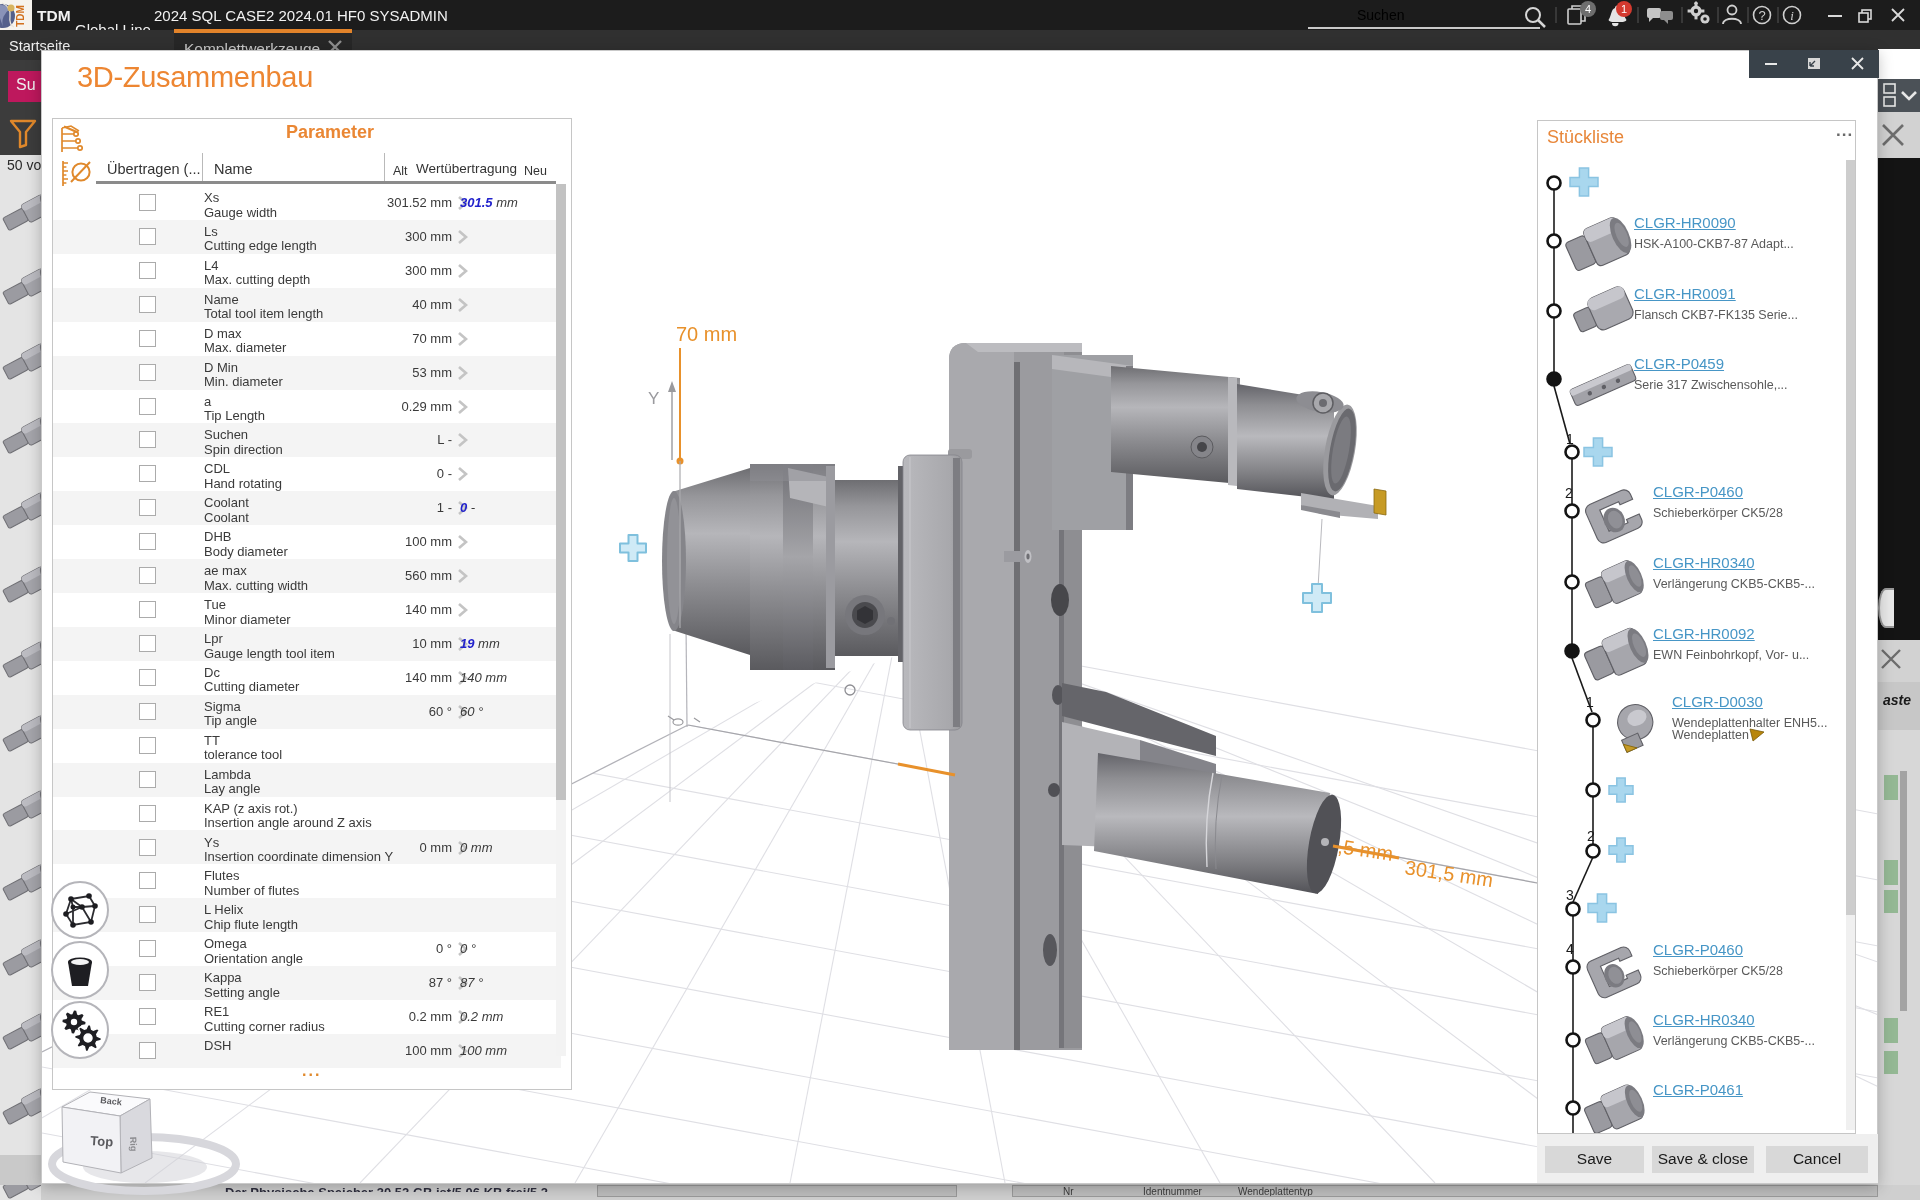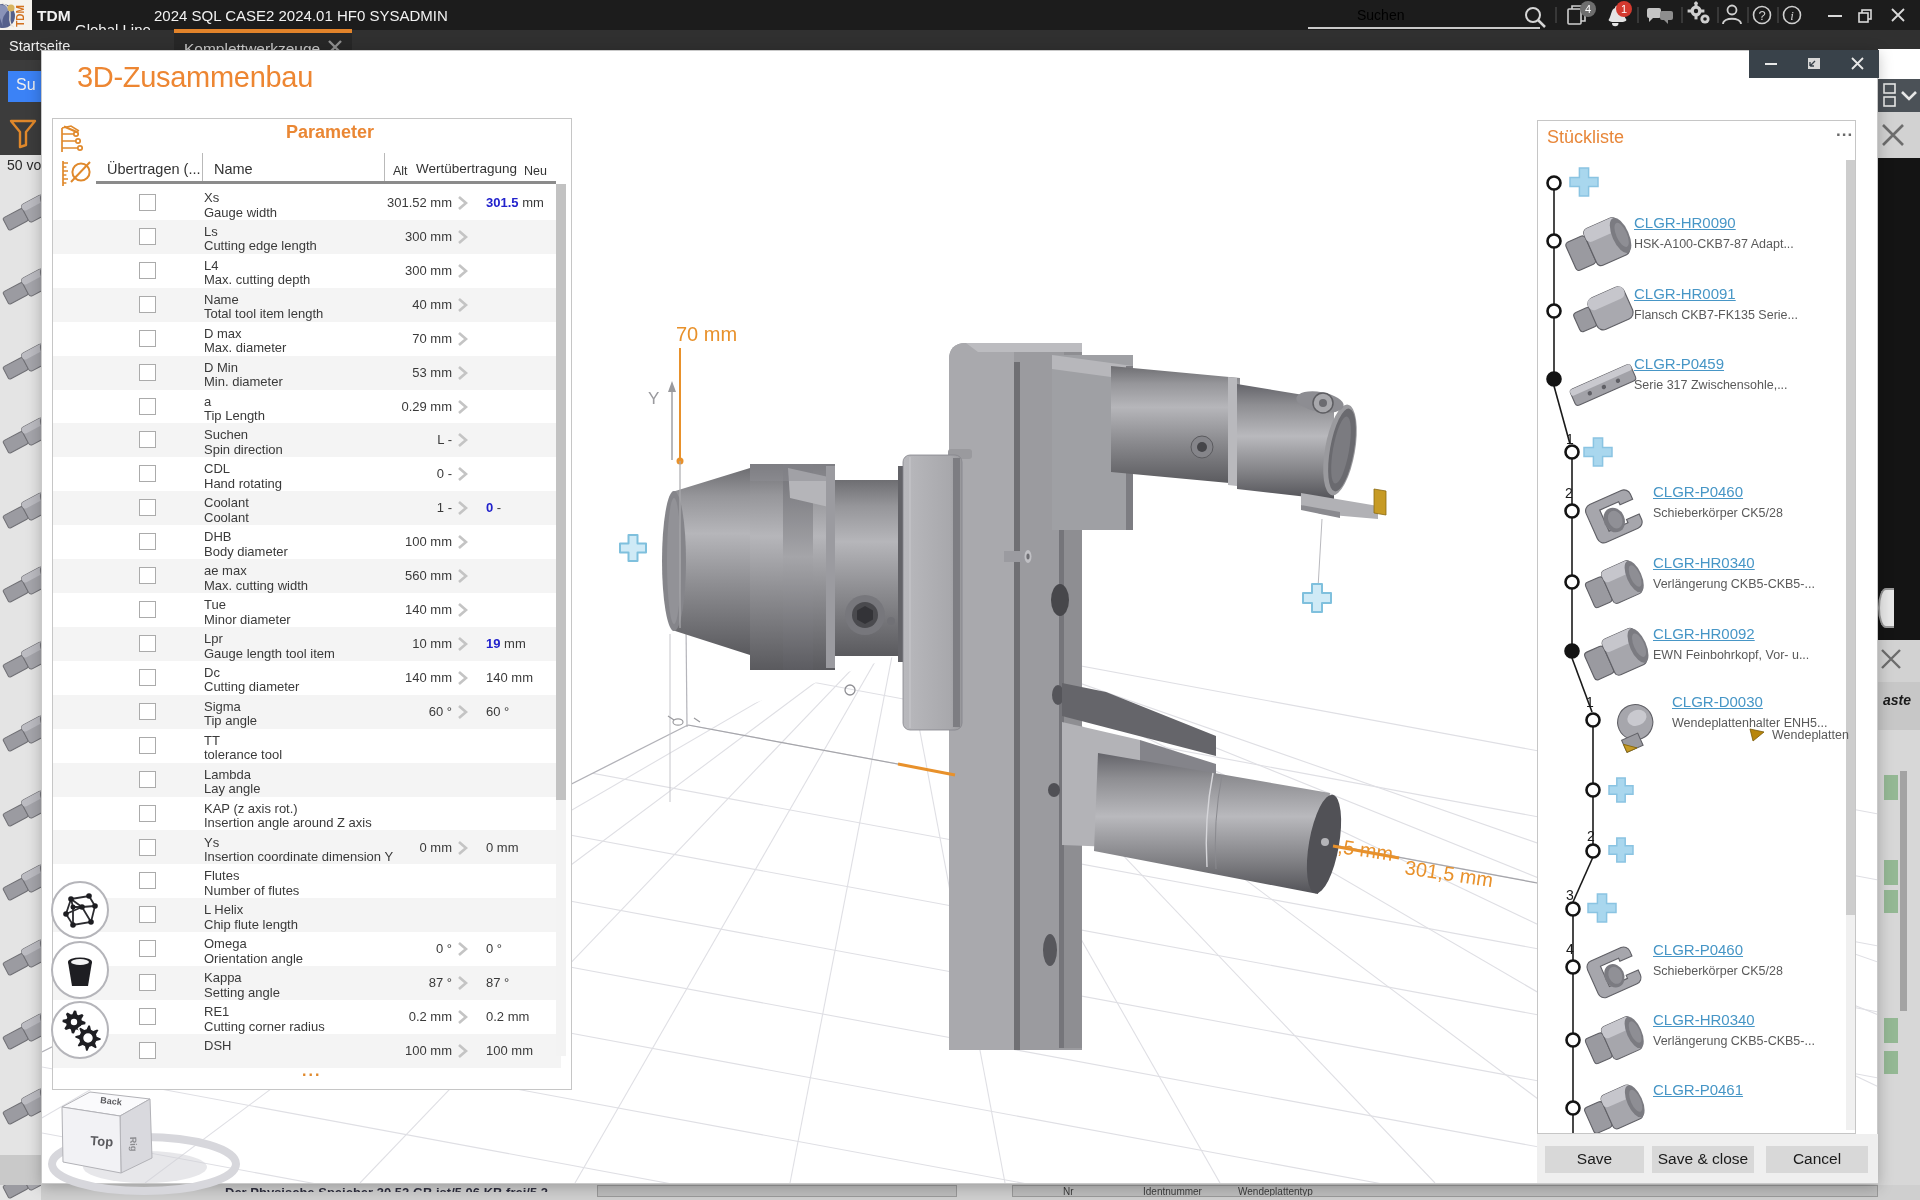--- a/index.html
+++ b/index.html
@@ -14,21 +14,21 @@
 #parampanel{left:52px;top:118px;width:520px;height:972px;background:#fff;border:1px solid #c6c6c6;}
 #stkpanel{left:1537px;top:120px;width:319px;height:1014px;background:#fff;border:1px solid #c6c6c6;}
 .link{color:#4796c6;text-decoration:underline;font-size:15px;}
 .desc{color:#5a5a5a;font-size:12.5px;}
 .btn{position:absolute;top:1146px;height:27px;background:#d8d8d8;border:none;
   font-size:15.5px;color:#1a1a1a;text-align:center;line-height:25px;}
 .chk{position:absolute;left:139px;width:17px;height:17px;background:#fff;border:1px solid #ababab;}
 .rcode{position:absolute;left:204px;font-size:13px;color:#3a3a3a;white-space:nowrap;}
 .rdesc{position:absolute;left:204px;font-size:13px;color:#3a3a3a;white-space:nowrap;}
 .rval{position:absolute;font-size:13px;color:#3a3a3a;text-align:right;white-space:nowrap;}
-.rnew{position:absolute;left:486px;font-size:13px;color:#3a3a3a;white-space:nowrap;}
+.rnew{position:absolute;left:460px;font-size:13px;color:#3a3a3a;white-space:nowrap;font-style:italic;}
 .chev{position:absolute;left:456px;width:14px;height:14px;}
 .bluev{color:#2222cc;font-weight:bold;}
 .rowbg{position:absolute;left:1px;width:508px;height:34px;}
 </style></head>
 <body>
 
 <div id="titlebar" class="abs"></div>
 <svg class="abs" style="left:0;top:0" width="32" height="30" viewBox="0 0 32 30">
 <rect x="0" y="0" width="32" height="30" fill="#f6f3ee"></rect>
 <circle cx="3" cy="16" r="12" fill="#55608c"></circle>
@@ -100,21 +100,21 @@
 <path d="M72 9 l12 12 M84 9 l-12 12" stroke="#d9d9d9" stroke-width="1.8"></path>
 </svg>
 <div id="tabbar" class="abs"></div>
 <div class="abs" style="left:174px;top:29px;width:178px;height:46px;background:#272727;border-top:4px solid #e2832a;"></div>
 <div class="abs" style="left:9px;top:38px;font-size:14.5px;color:#f0f0f0;">Startseite</div>
 <div class="abs" style="left:184px;top:40px;font-size:15.5px;color:#c9c9c9;">Komplettwerkzeuge</div>
 <svg class="abs" style="left:327px;top:40px" width="16" height="14" viewBox="0 0 16 14">
 <path d="M2 1 l12 12 M14 1 l-12 12" stroke="#8f8f8f" stroke-width="2.4"></path>
   </svg>
 <div class="abs" style="left:0;top:60px;width:41px;height:48px;background:#3c3c3c;"></div>
-<div class="abs" style="left:8px;top:71px;width:33px;height:31px;background:#3b82f6;color:#eee;font-size:16px;padding:5px 0 0 8px;">Su</div>
+<div class="abs" style="left:8px;top:71px;width:33px;height:31px;background:#be185d;color:#eee;font-size:16px;padding:5px 0 0 8px;">Su</div>
 <div class="abs" style="left:0;top:108px;width:41px;height:47px;background:#3c3c3c;"></div>
 <svg class="abs" style="left:9px;top:119px" width="28" height="30" viewBox="0 0 28 30">
 <path d="M2 2 H26 L17 13 V26 L11 28 V13 Z" fill="none" stroke="#e0882b" stroke-width="2.4" stroke-linejoin="round"></path>
 </svg>
 <div class="abs" style="left:0;top:155px;width:41px;height:1045px;background:#e4e4e4;"></div>
 <div class="abs" style="left:7px;top:157px;font-size:14px;color:#2a2a2a;">50 vor</div>
 <svg class="abs" style="left:0;top:155px" width="41" height="1045" viewBox="0 0 41 1045">
     <g transform="translate(20 62) rotate(-28)">
 <rect x="-16" y="-7" width="22" height="14" rx="2" fill="#9b9ba1" stroke="#6f6f74" stroke-width="1"></rect>
 <rect x="6" y="-10" width="24" height="20" rx="3" fill="#a5a5ab" stroke="#6f6f74" stroke-width="1"></rect>
@@ -751,16 +751,16 @@
 <div class="abs link" style="left:1653px;top:625px;">CLGR-HR0092</div>
 <div class="abs desc" style="left:1653px;top:648px;">EWN Feinbohrkopf, Vor- u...</div>
 <div class="abs link" style="left:1672px;top:693px;">CLGR-D0030</div>
 <div class="abs desc" style="left:1672px;top:716px;">Wendeplattenhalter ENH5...</div>
 <div class="abs link" style="left:1653px;top:941px;">CLGR-P0460</div>
 <div class="abs desc" style="left:1653px;top:964px;">Schieberkörper CK5/28</div>
 <div class="abs link" style="left:1653px;top:1011px;">CLGR-HR0340</div>
 <div class="abs desc" style="left:1653px;top:1034px;">Verlängerung CKB5-CKB5-...</div>
 <div class="abs link" style="left:1653px;top:1081px;">CLGR-P0461</div>
 <div class="abs desc" style="left:1653px;top:1104px;margin-top:28px;">Füllstück CW-CK5-DM49-50</div>
-<div class="abs desc" style="left:1772px;top:728px;">Wendeplatten</div>
+<div class="abs desc" style="left:1672px;top:728px;">Wendeplatten</div>
 <div class="abs" style="left:1537px;top:1134px;width:341px;height:49px;background:#efefef;"></div>
 <div class="btn" style="left:1545px;width:99px;">Save</div>
 <div class="btn" style="left:1652px;width:102px;">Save &amp; close</div>
 <div class="btn" style="left:1766px;width:102px;">Cancel</div>
 </body></html>

